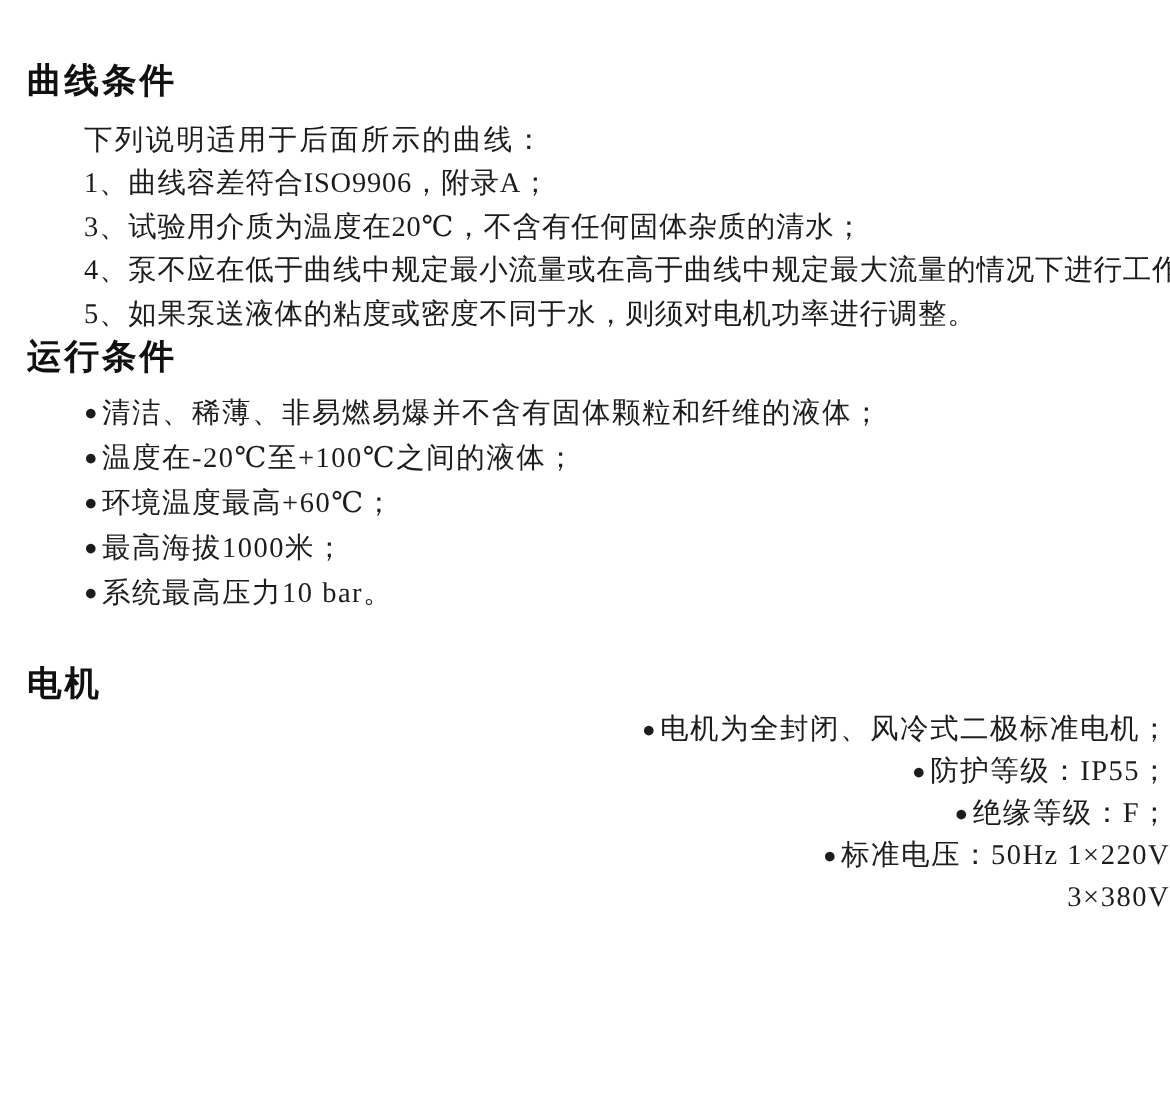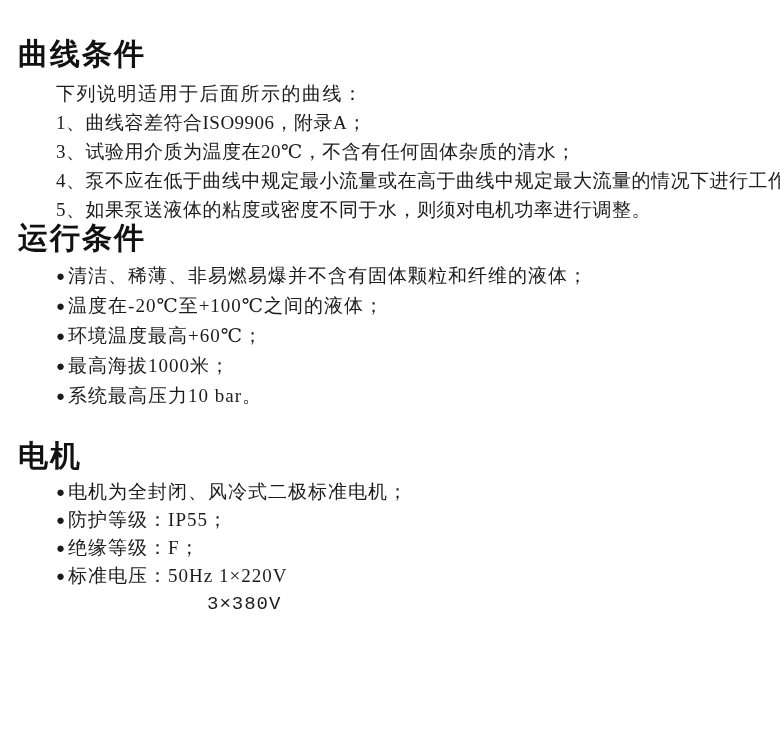--- a/index.html
+++ b/index.html
@@ -9,51 +9,50 @@
     background:#ffffff;
     color:#1c1c1c;
     font-family:"Liberation Serif","DejaVu Serif",serif;
     box-sizing:border-box;
     padding-top:40px;
     overflow:hidden;
   }
   .heading{
     font-family:Liberation Sans, sans-serif;
     font-weight:bold;
-    font-size:30px;
+    font-size:23px;
     line-height:27px;
     letter-spacing:2px;
     color:#111111;
     margin:0 0 0 18px;
   }
   .content{
     margin:12px 0 0 56px;
     font-size:19px;
   }
   .line{
     margin:0;
     white-space:nowrap;
   }
   .curve .line{line-height:29px;letter-spacing:0.5px;}
   .curve .intro{letter-spacing:1.5px;}
   .ops{}
   .ops .content{margin-top:10px;}
   .ops .line{line-height:30px;letter-spacing:1px;}
   .motor{margin-top:31px;}
-  .motor .content{margin-top:9px;}
+  .motor .content{margin-top:4px;text-align:right;}
   .motor .line{line-height:28px;letter-spacing:1px;}
   .bullet{
     font-size:15px;
     margin-right:2px;
     vertical-align:1px;
   }
   .continuation{
     padding-left:151px;
     letter-spacing:0.5px;
-    font-family:Liberation Mono, monospace;
   }
 </style>
 </head>
 <body>
 
 <div class="page">
 
   <section class="curve">
     <h1 class="heading">曲线条件</h1>
     <div class="content">

